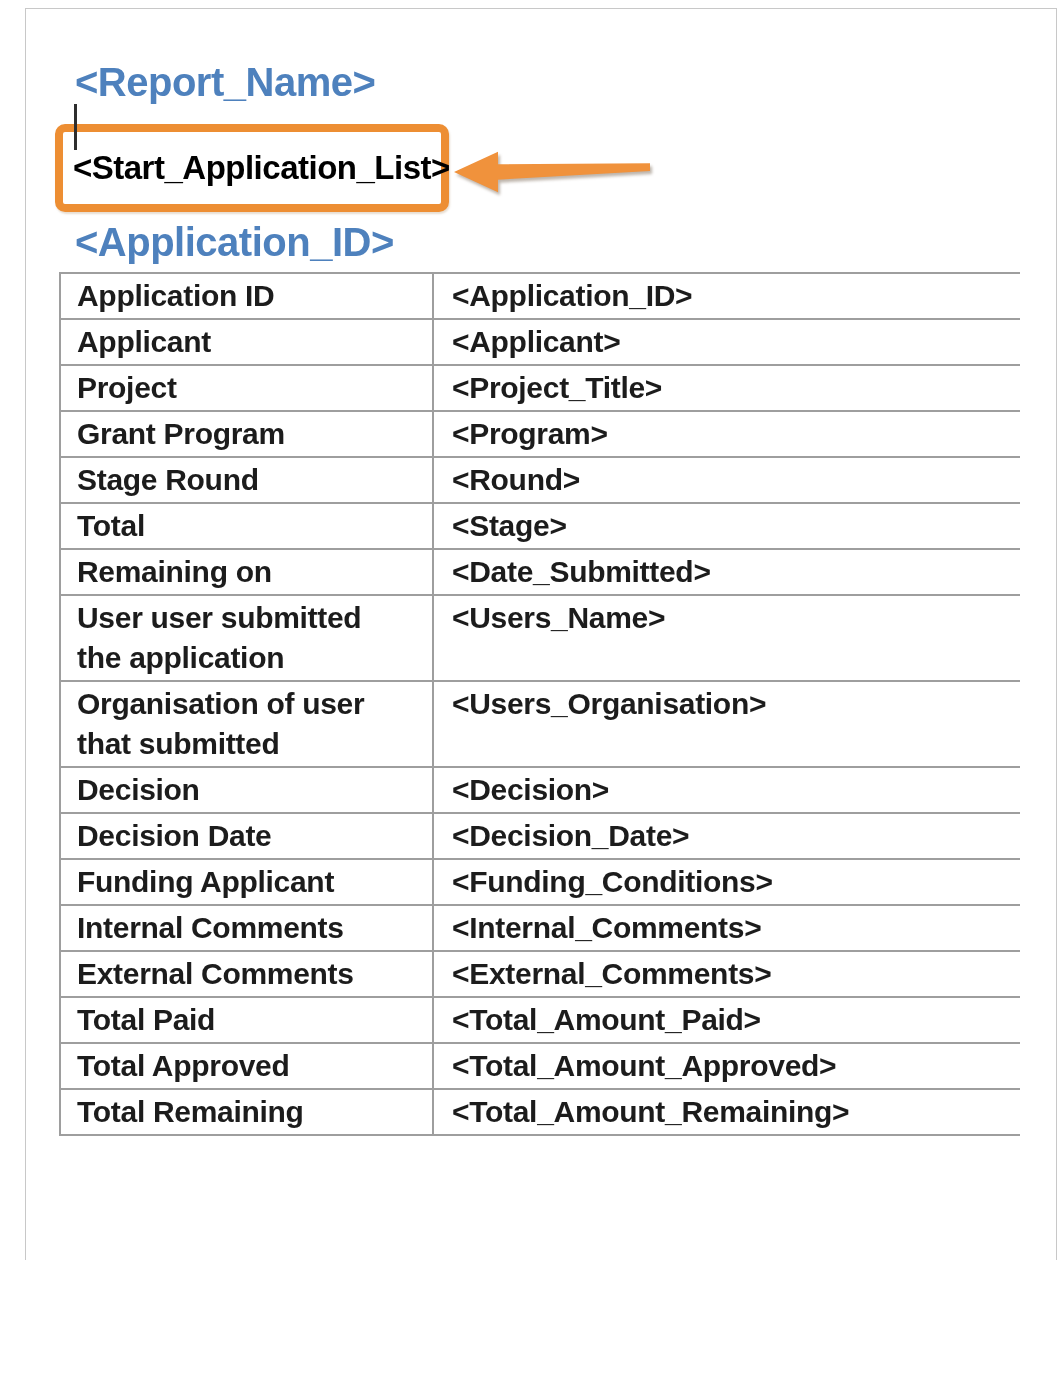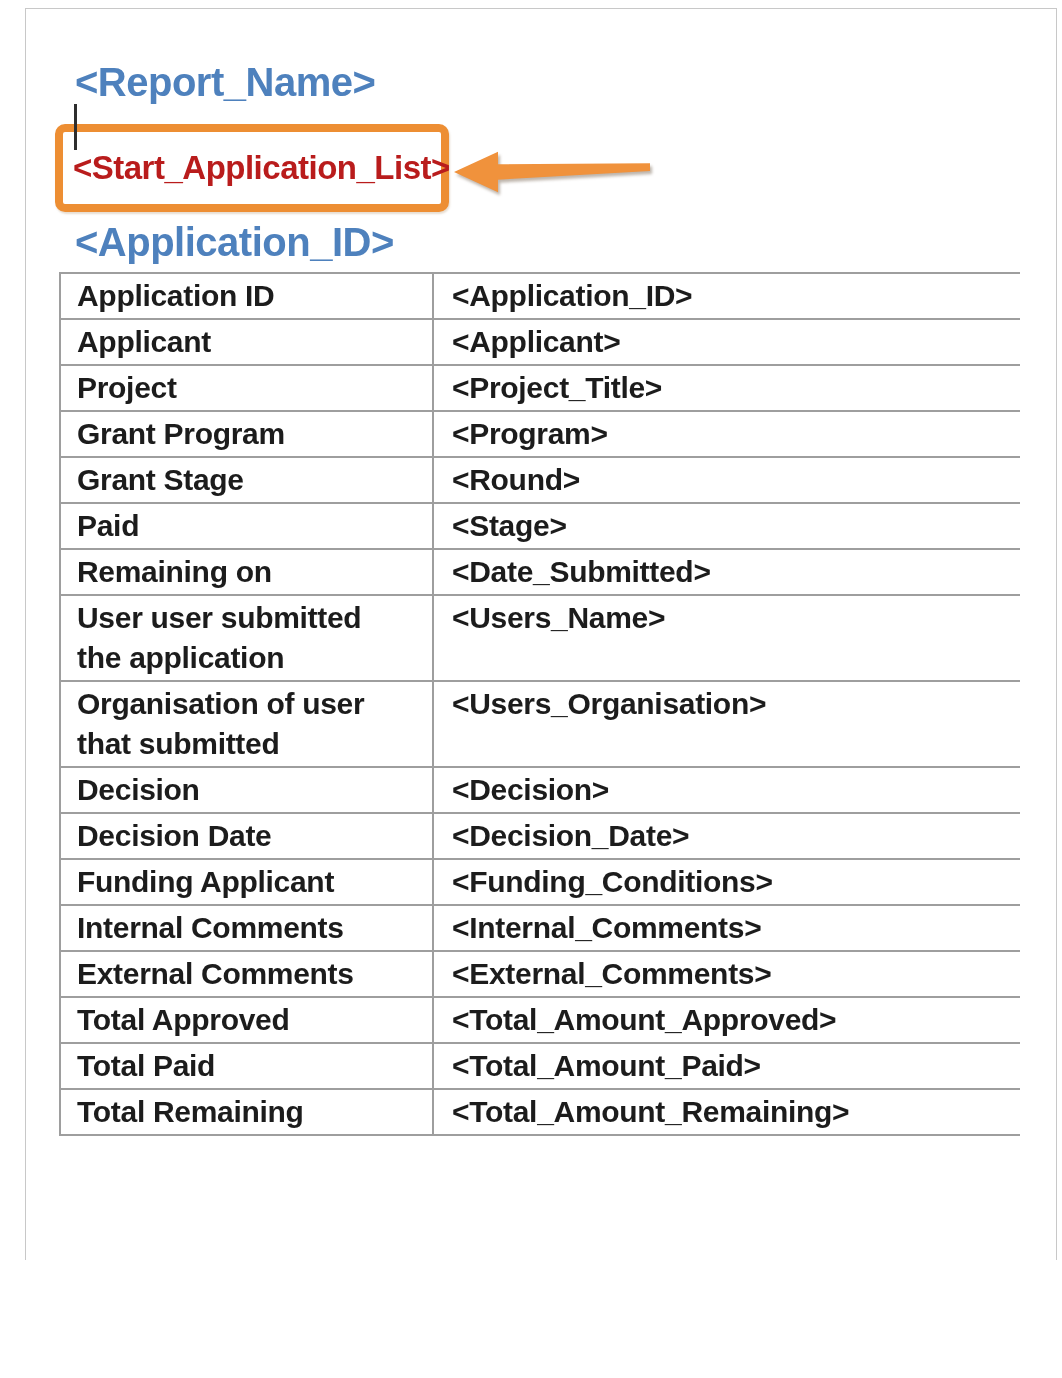--- a/index.html
+++ b/index.html
@@ -27,21 +27,21 @@
     letter-spacing:-0.5px;white-space:nowrap;
   }
   .heading.h1{left:75px;top:60px;}
   .heading.h2{left:75px;top:220px;}
   .caret{
     position:absolute;left:74px;top:104px;width:3px;height:46px;background:#2e2e2e;z-index:5;
   }
   .marker-box{
     position:absolute;border:8px solid var(--orange);border-radius:10px;background:#ffffff;
     display:flex;align-items:center;padding-left:10px;
-    font-size:33px;font-weight:bold;color:#b91c1c;letter-spacing:-0.5px;white-space:nowrap;
+    font-size:33px;font-weight:bold;color:#000000;letter-spacing:-0.5px;white-space:nowrap;
     box-shadow:1px 2px 2px rgba(160,120,70,0.25);
   }
   .marker-box.start{left:55px;top:124px;width:394px;height:88px;}
   .marker-box.end{left:55px;top:1253px;width:379px;height:70px;margin-top:14px;}
   .arrow{
     position:absolute;filter:drop-shadow(2px 3px 1.5px rgba(110,90,70,0.45));
   }
   .arrow.start{left:452px;top:147px;width:200px;height:50px;}
   .arrow.end{left:436px;top:1261px;width:196px;height:56px;}
   table.fields{
@@ -92,25 +92,25 @@
         </tr>
         <tr>
           <td class="label">Project</td>
           <td class="value">&lt;Project_Title&gt;</td>
         </tr>
         <tr>
           <td class="label">Grant Program</td>
           <td class="value">&lt;Program&gt;</td>
         </tr>
         <tr>
-          <td class="label">Grant Stage</td>
+          <td class="label">Stage Round</td>
           <td class="value">&lt;Round&gt;</td>
         </tr>
         <tr>
-          <td class="label">Paid</td>
+          <td class="label">Total</td>
           <td class="value">&lt;Stage&gt;</td>
         </tr>
         <tr>
           <td class="label">Remaining on</td>
           <td class="value">&lt;Date_Submitted&gt;</td>
         </tr>
         <tr>
           <td class="label">User user submitted
 the application</td>
           <td class="value">&lt;Users_Name&gt;</td>
@@ -134,26 +134,26 @@
         </tr>
         <tr>
           <td class="label">Internal Comments</td>
           <td class="value">&lt;Internal_Comments&gt;</td>
         </tr>
         <tr>
           <td class="label">External Comments</td>
           <td class="value">&lt;External_Comments&gt;</td>
         </tr>
         <tr>
+          <td class="label">Total Paid</td>
+          <td class="value">&lt;Total_Amount_Paid&gt;</td>
+        </tr>
+        <tr>
           <td class="label">Total Approved</td>
           <td class="value">&lt;Total_Amount_Approved&gt;</td>
-        </tr>
-        <tr>
-          <td class="label">Total Paid</td>
-          <td class="value">&lt;Total_Amount_Paid&gt;</td>
         </tr>
         <tr>
           <td class="label">Total Remaining</td>
           <td class="value">&lt;Total_Amount_Remaining&gt;</td>
         </tr>
       </tbody>
   </table>
 
   <div class="marker-box end">
     <span>&lt;End_Application_List&gt;</span>

